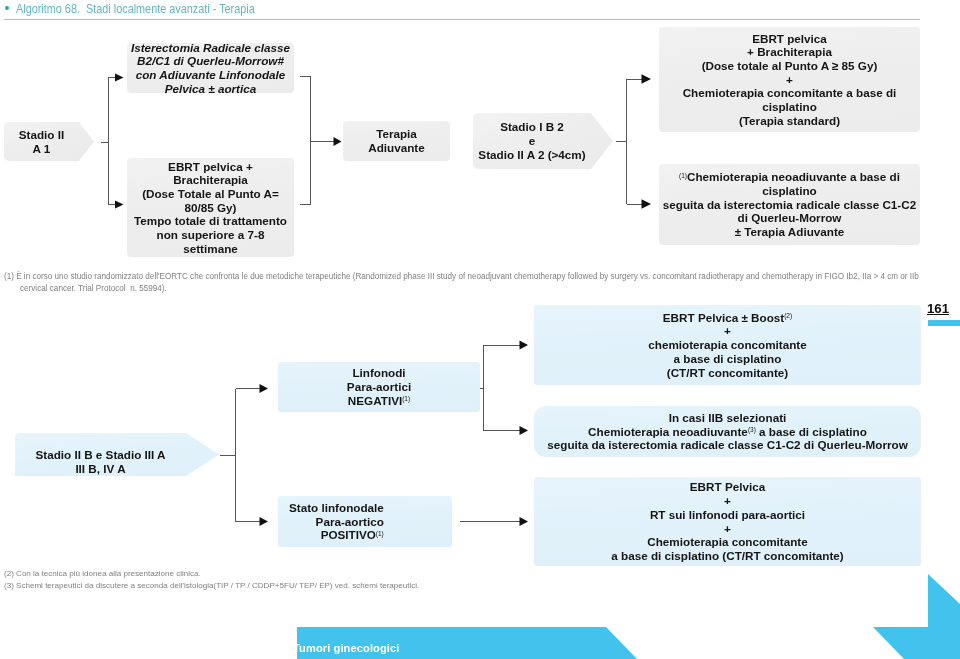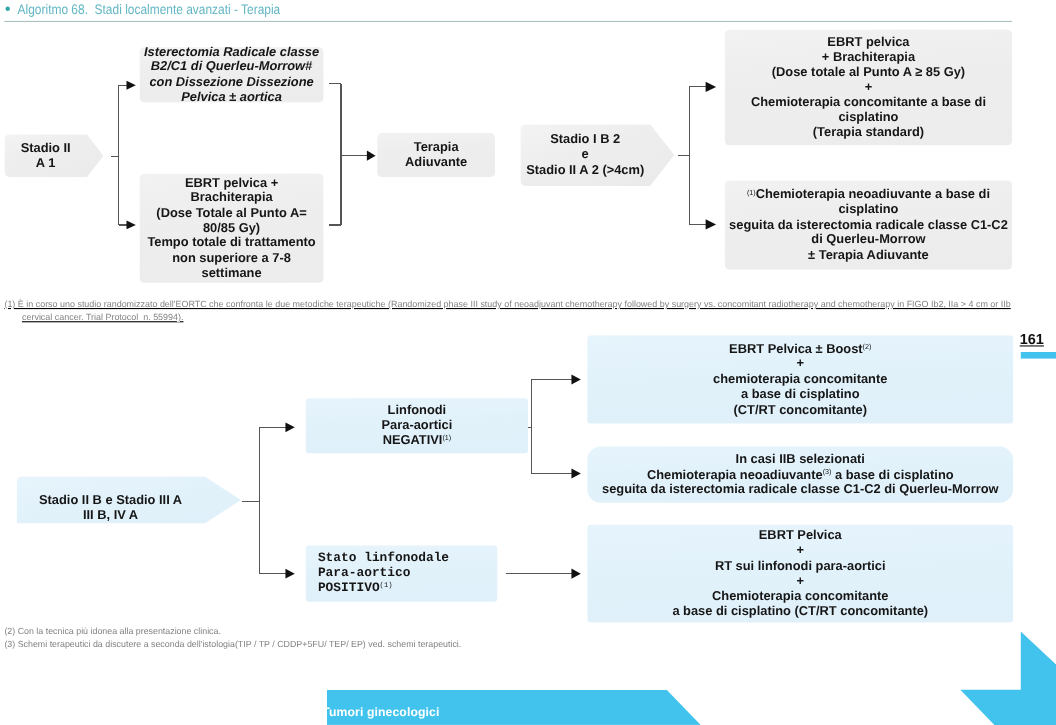--- a/index.html
+++ b/index.html
@@ -12,21 +12,21 @@
                 transform:scaleX(.862);transform-origin:left top;}
   #header-bullet{left:4.7px;top:5.9px;width:4.4px;height:4.4px;border-radius:50%;background:#2fa6a8;}
   #header-rule{left:4px;top:19px;width:916px;height:1px;background:#a9c2c0;}
 
   
   .gbox{background:linear-gradient(175deg,#f2f2f2 0%,#eeeeee 35%,#ececec 100%);
         border-radius:4px;display:flex;align-items:center;justify-content:center;}
   .bbox{background:linear-gradient(178deg,#e6f4fc 0%,#e2f2fb 40%,#dff0fa 100%);
         border-radius:3px;display:flex;align-items:center;justify-content:center;}
   .boxtxt{font-weight:bold;font-size:11.7px;line-height:13.7px;text-align:center;color:#161616;}
-  .boxtxt.left{text-align:left;font-family:Liberation Mono, monospace;}
+  .boxtxt.left{text-align:right;}
   .ln{display:block;}
   sup{font-size:6.5px;vertical-align:baseline;position:relative;top:-3.4px;line-height:0;font-weight:normal;}
 
   
   .pent{background:linear-gradient(160deg,#f3f3f3 0%,#eeeeee 40%,#eaeaea 100%);
         display:flex;align-items:center;justify-content:center;}
   .pentb{background:linear-gradient(172deg,#e7f4fc 0%,#e2f2fb 40%,#ddeff9 100%);
         display:flex;align-items:center;justify-content:center;}
 
   
@@ -43,21 +43,21 @@
     clip-path:polygon(0 0,75px 0,90px 19.5px,75px 39px,0 39px);
     border-radius:5px;}
   #box-surgery{left:127px;top:43px;width:167px;height:50px;font-style:italic;}
   #box-ebrt{left:127px;top:158px;width:167px;height:99px;}
   #box-adjuvant{left:343px;top:121px;width:107px;height:40px;}
   #stage-2{left:473px;top:113px;width:140px;height:56px;padding-right:22px;
     clip-path:polygon(0 0,118px 0,140px 28px,118px 56px,0 56px);
     border-radius:5px;}
   #box-standard{left:659px;top:27px;width:261px;height:105px;}
   #box-neoadj{left:659px;top:164px;width:261px;height:81px;}
-  #upper-footnote{left:4px;top:271px;text-decoration:underline;}
+  #upper-footnote{left:4px;top:271px;}
   #upper-footnote .fn{font-size:8.14px;line-height:11.6px;}
 
   #page-number{left:927px;top:300.5px;}
   #page-rule{left:928px;top:320px;width:32px;height:6px;}
 
   #stage-3{left:15px;top:433px;width:204px;height:57px;padding-right:33px;
     clip-path:polygon(0 0,171px 0,204px 21.5px,171px 43px,0 43px);
     border-radius:5px;}
   #box-neg{left:278px;top:362px;width:202px;height:50px;}
   #box-pos{left:278px;top:496px;width:174px;height:51px;padding-left:11px;justify-content:flex-start;}
@@ -106,21 +106,21 @@
   <div class="boxtxt">
       <span class="ln">Stadio II</span>
       <span class="ln">A 1</span>
     </div>
 </div>
 
 <div class="abs gbox" id="box-surgery">
   <div class="boxtxt">
       <span class="ln">Isterectomia Radicale classe</span>
       <span class="ln">B2/C1 di Querleu-Morrow#</span>
-      <span class="ln">con Dissezione Dissezione</span>
+      <span class="ln">con Adiuvante Linfonodale</span>
       <span class="ln">Pelvica ± aortica</span>
     </div>
 </div>
 
 <div class="abs gbox" id="box-ebrt">
   <div class="boxtxt">
       <span class="ln">EBRT pelvica +</span>
       <span class="ln">Brachiterapia</span>
       <span class="ln">(Dose Totale al Punto A=</span>
       <span class="ln">80/85 Gy)</span>

